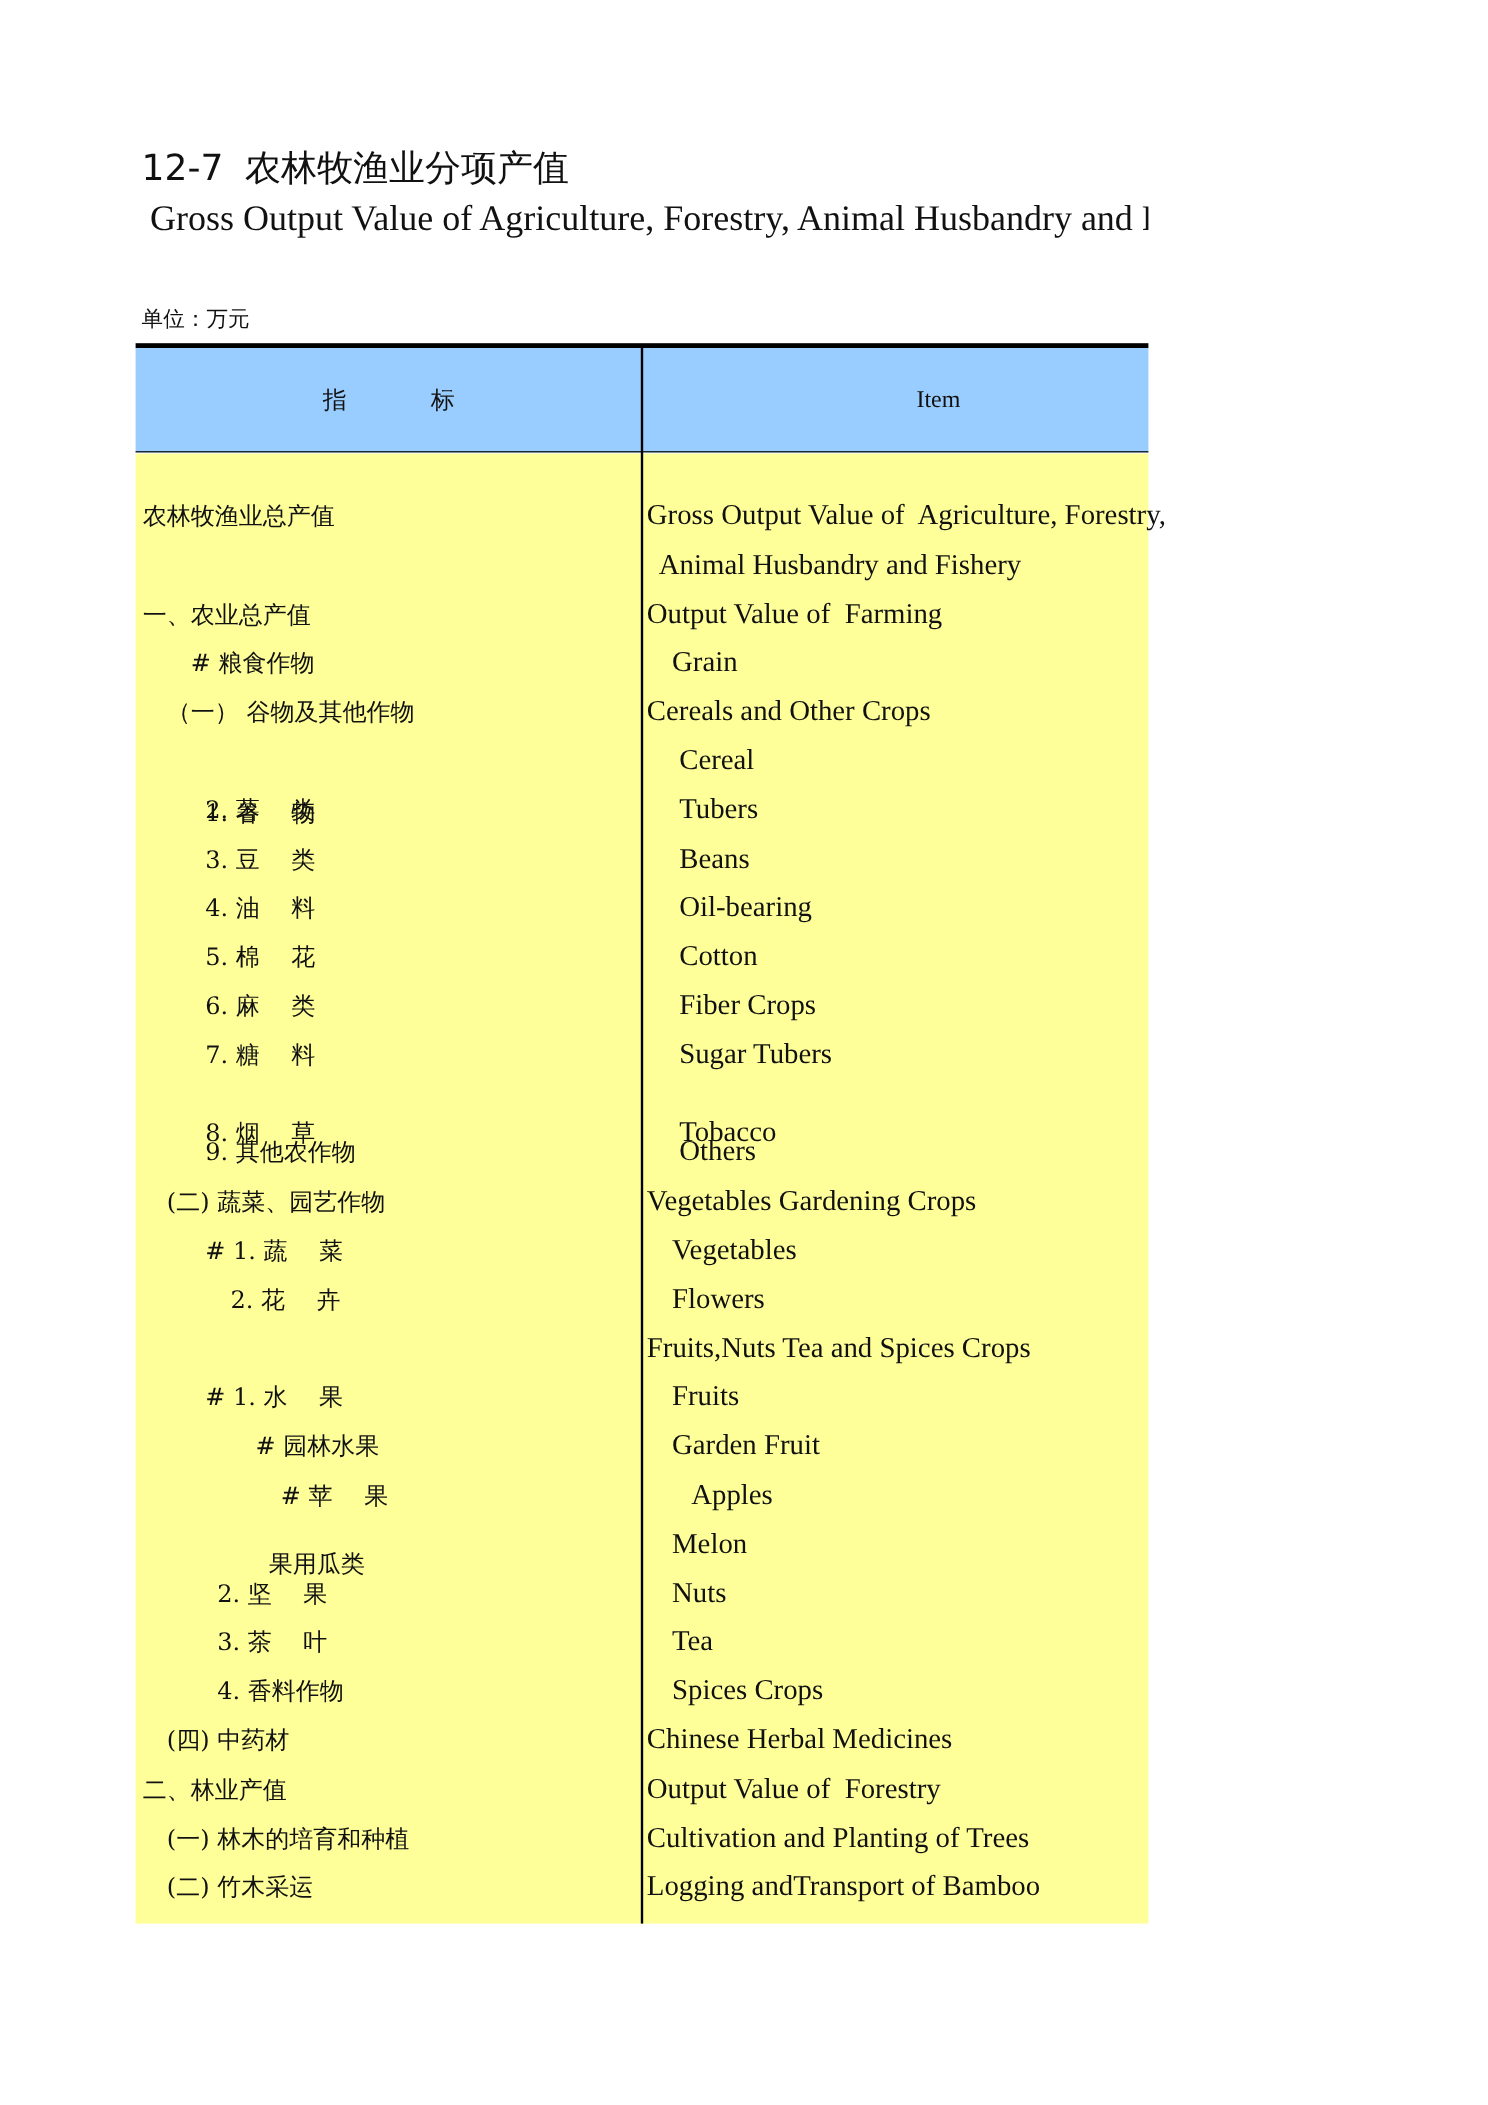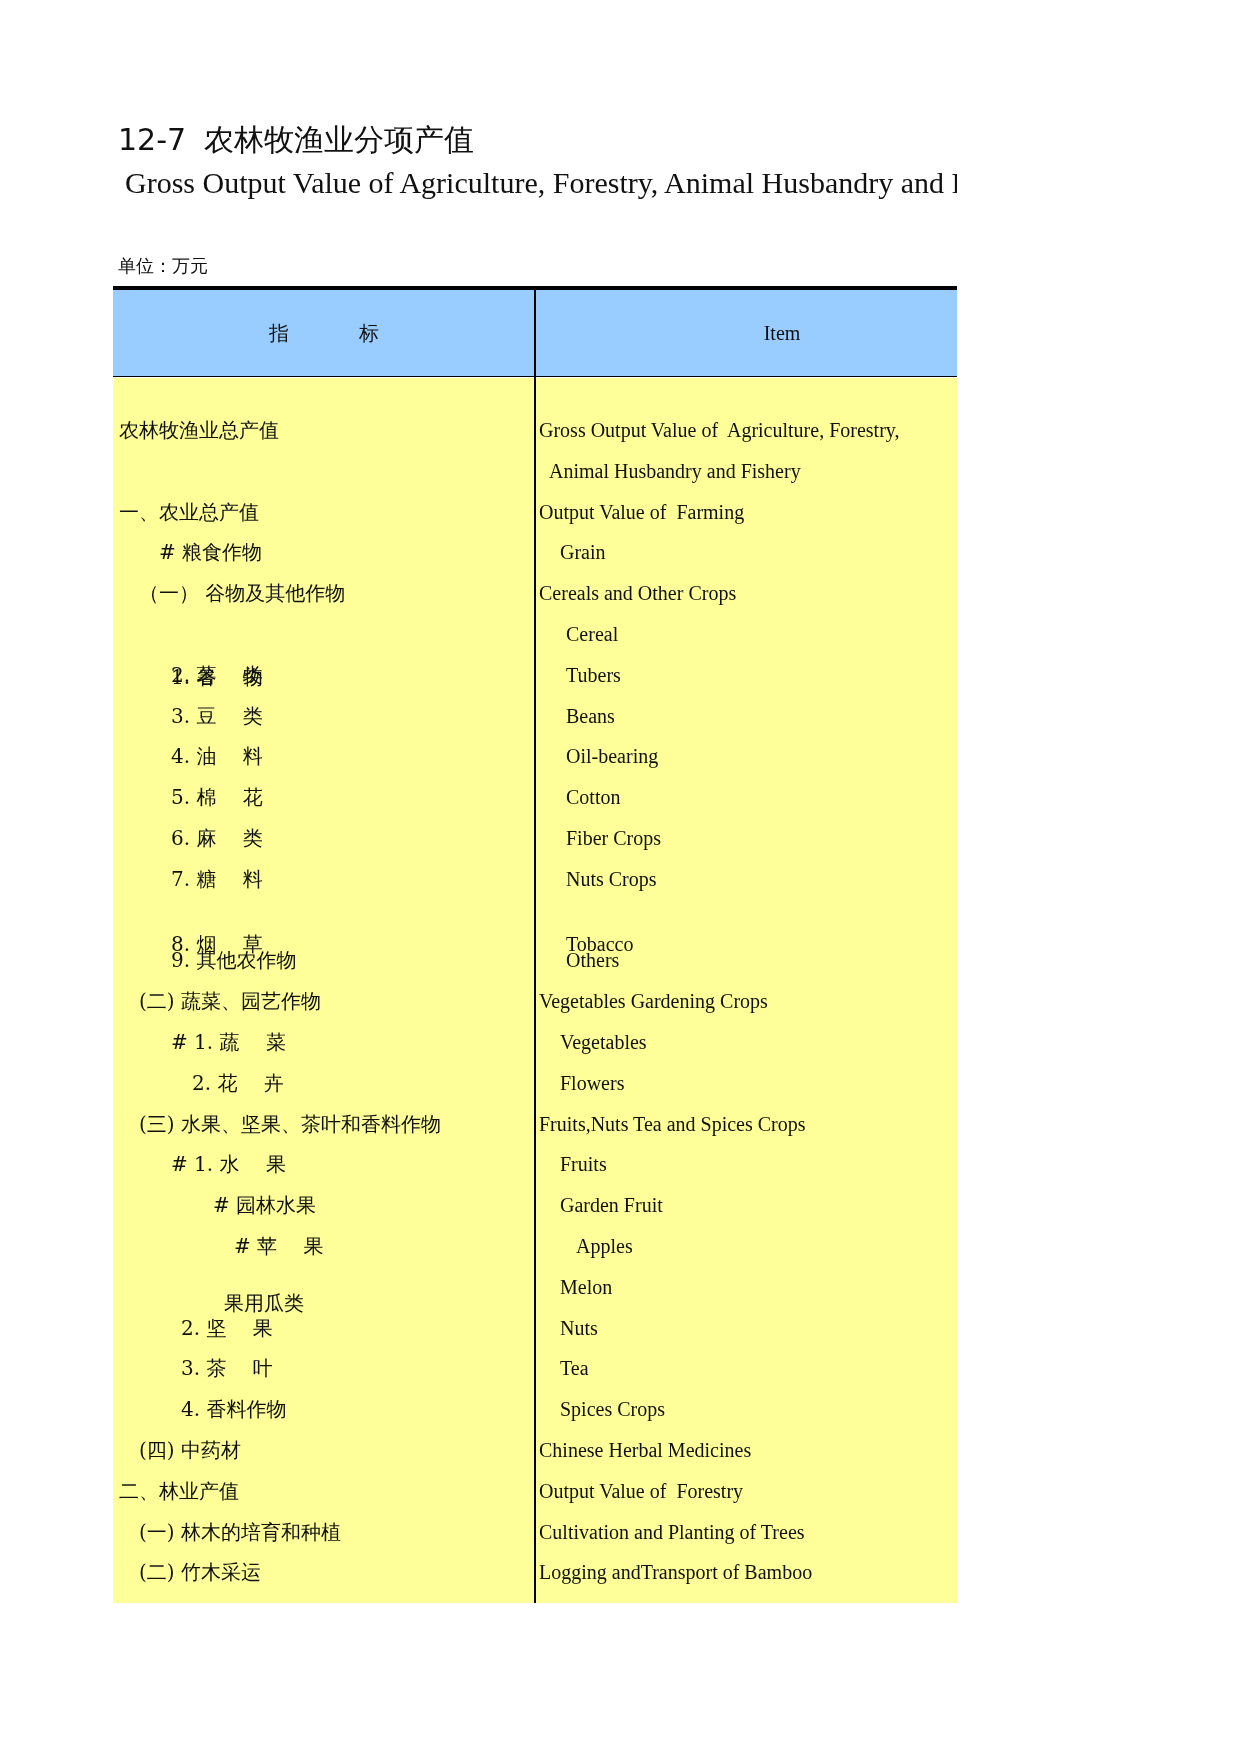--- a/index.html
+++ b/index.html
@@ -18,21 +18,21 @@
   .hcell { position: absolute; top: 0; height: 86px; display: flex; align-items: center; justify-content: center;
            font-size: 20px; }
   .hcell.cn { left: 0; width: 422px; letter-spacing: 0; }
   .hcell.cn span.gap { display: inline-block; width: 70px; }
   .hcell.en { left: 422px; width: 494px; }
   .body { position: absolute; left: 0; top: 92px; width: 844px; height: 1225px; background: #ffff99; }
   .divider { position: absolute; left: 421px; top: 4px; width: 2px; height: 1313px; background: #000; }
   .row { position: absolute; left: 0; width: 844px; height: 40.8px; }
   .row .cn { position: absolute; left: 6px; top: 0; height: 40.8px; line-height: 40.8px; font-size: 20px;
              white-space: pre; font-family: "DejaVu Serif", serif; }
-  .row .en { position: absolute; left: 426px; top: 0; height: 40.8px; line-height: 40.8px; font-size: 20px;
+  .row .en { position: absolute; left: 426px; top: 0; height: 40.8px; line-height: 40.8px; font-size: 24px;
              white-space: pre; font-family: "Liberation Serif", serif; }
 </style>
 </head>
 <body>
 
 <div class="title-cn">
   <span class="num">12-7</span><span class="cn">农林牧渔业分项产值</span>
 </div>
 <div class="title-en">Gross Output Value of Agriculture, Forestry, Animal Husbandry and Fishery by Sector</div>
 <div class="unit">单位：万元</div>
@@ -87,21 +87,21 @@
       <div class="row" style="top: 399.2px;">
         <div class="cn" style="left: 58px;">5. 棉　 花</div>
         <div class="en" style="left: 453px;">Cotton</div>
       </div>
       <div class="row" style="top: 440px;">
         <div class="cn" style="left: 58px;">6. 麻　 类</div>
         <div class="en" style="left: 453px;">Fiber Crops</div>
       </div>
       <div class="row" style="top: 480.8px;">
         <div class="cn" style="left: 58px;">7. 糖　 料</div>
-        <div class="en" style="left: 453px;">Nuts Crops</div>
+        <div class="en" style="left: 453px;">Sugar Tubers</div>
       </div>
       <div class="row" style="top: 521.6px; margin-top: 24px;">
         <div class="cn" style="left: 58px;">8. 烟　 草</div>
         <div class="en" style="left: 453px;">Tobacco</div>
       </div>
       <div class="row" style="top: 562.4px;">
         <div class="cn" style="left: 58px;">9. 其他农作物</div>
         <div class="en" style="left: 453px;">Others</div>
       </div>
       <div class="row" style="top: 603.2px;">
@@ -110,21 +110,20 @@
       </div>
       <div class="row" style="top: 644px;">
         <div class="cn" style="left: 58px;"># 1. 蔬　 菜</div>
         <div class="en" style="left: 447px;">Vegetables</div>
       </div>
       <div class="row" style="top: 684.8px;">
         <div class="cn" style="left: 79px;">2. 花　 卉</div>
         <div class="en" style="left: 447px;">Flowers</div>
       </div>
       <div class="row" style="top: 725.6px;">
-        <div class="cn" style="left: 26px;">(三) 水果、坚果、茶叶和香料作物</div>
         <div class="en" style="left: 426px;">Fruits,Nuts Tea and Spices Crops</div>
       </div>
       <div class="row" style="top: 766.4px;">
         <div class="cn" style="left: 58px;"># 1. 水　 果</div>
         <div class="en" style="left: 447px;">Fruits</div>
       </div>
       <div class="row" style="top: 807.2px;">
         <div class="cn" style="left: 100px;"># 园林水果</div>
         <div class="en" style="left: 447px;">Garden Fruit</div>
       </div>

